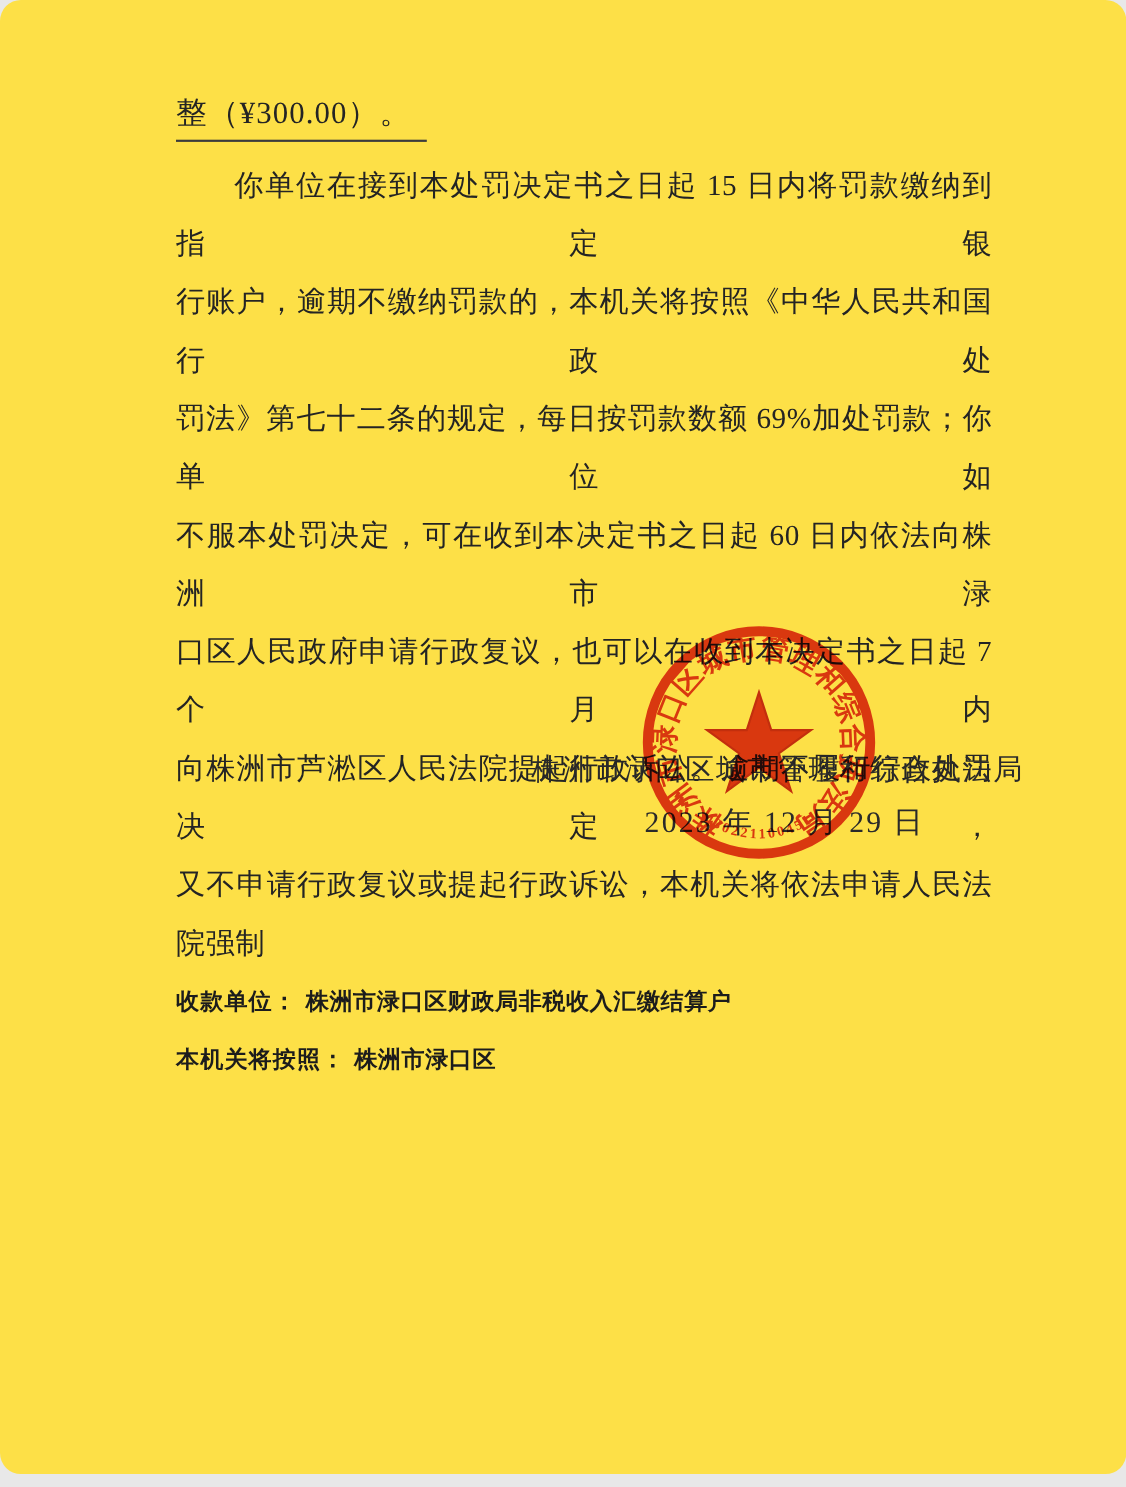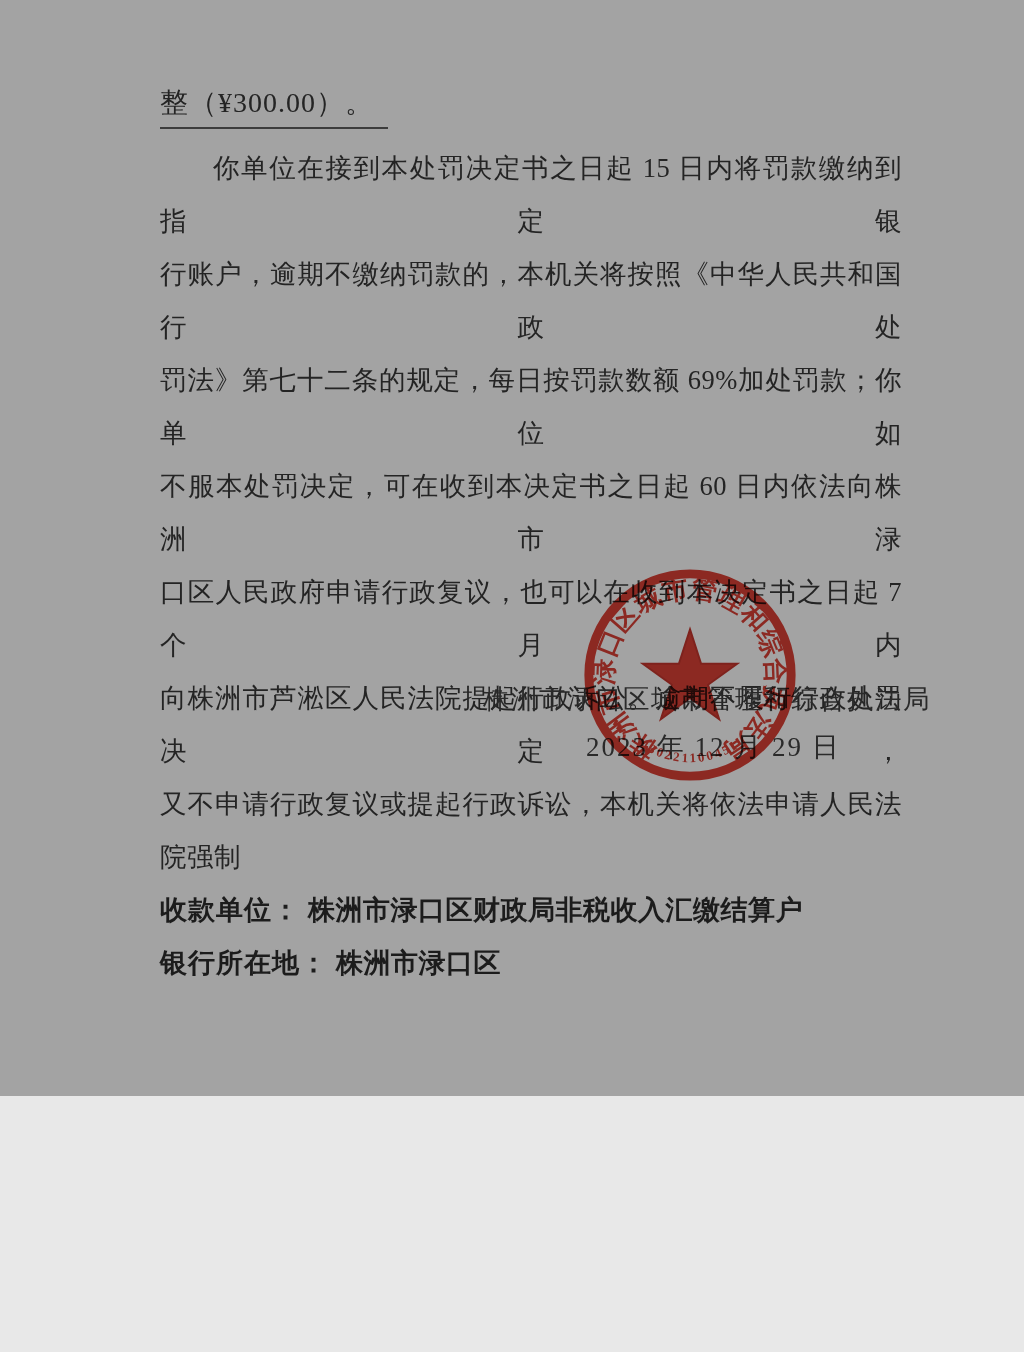--- a/index.html
+++ b/index.html
@@ -1,23 +1,24 @@
 <!DOCTYPE html>
 <html><head>
 <meta charset="utf-8">
 <style>
   html,body { margin:0; padding:0; background:#e8e8e8; }
   .page {
     position: relative;
-    width: 1024px; height: 1096px;
+    width: 1024px; height: 1340px;
     margin: 0 auto;
-    background: #a3a3a3;
+    background: #fde047;
     overflow: hidden;
     font-family: "Liberation Serif", "DejaVu Serif", serif;
     color: #242424;
+    border-radius: 19px;
   }
   .amount-line {
     position: absolute;
     left: 160px; top: 84px;
     font-size: 28px; font-weight: 500;
     letter-spacing: 1px;
     border-bottom: 2px solid #3c3c3c;
     padding: 0 14px 5px 0;
     white-space: nowrap;
   }
@@ -56,21 +57,21 @@
     mix-blend-mode: multiply;
     opacity: 0.95;
   }
   .seal text {
     font-family: "Liberation Serif", "DejaVu Serif", serif;
     font-weight: bold;
   }
   .pay {
     position: absolute;
     left: 160px; top: 884px;
-    font-size: 27px;
+    font-size: 21px;
     line-height: 53px;
   }
   .pay-row { white-space: nowrap; color: #1c1c1c; }
   .pay-label { font-weight: 700; letter-spacing: 1px; }
   .pay-value { font-weight: 600; margin-left: 8px; letter-spacing: 0.5px; }
 </style>
 </head>
 <body>
 
 <div class="page">
@@ -104,17 +105,17 @@
     <text font-size="13" letter-spacing="2.5" fill="#d9352a">
       <textPath href="#arcBottom" startOffset="50%" text-anchor="middle">430221100451</textPath>
     </text>
   </svg>
 
   <div class="pay">
       <div class="pay-row">
       <span class="pay-label">收款单位：</span><span class="pay-value">株洲市渌口区财政局非税收入汇缴结算户</span>
     </div>
       <div class="pay-row">
-      <span class="pay-label">银行所在地：</span><span class="pay-value">株洲市渌口区</span>
+      <span class="pay-label">本机关将按照：</span><span class="pay-value">株洲市渌口区</span>
     </div>
     </div>
 
 </div>
 
 </body></html>

